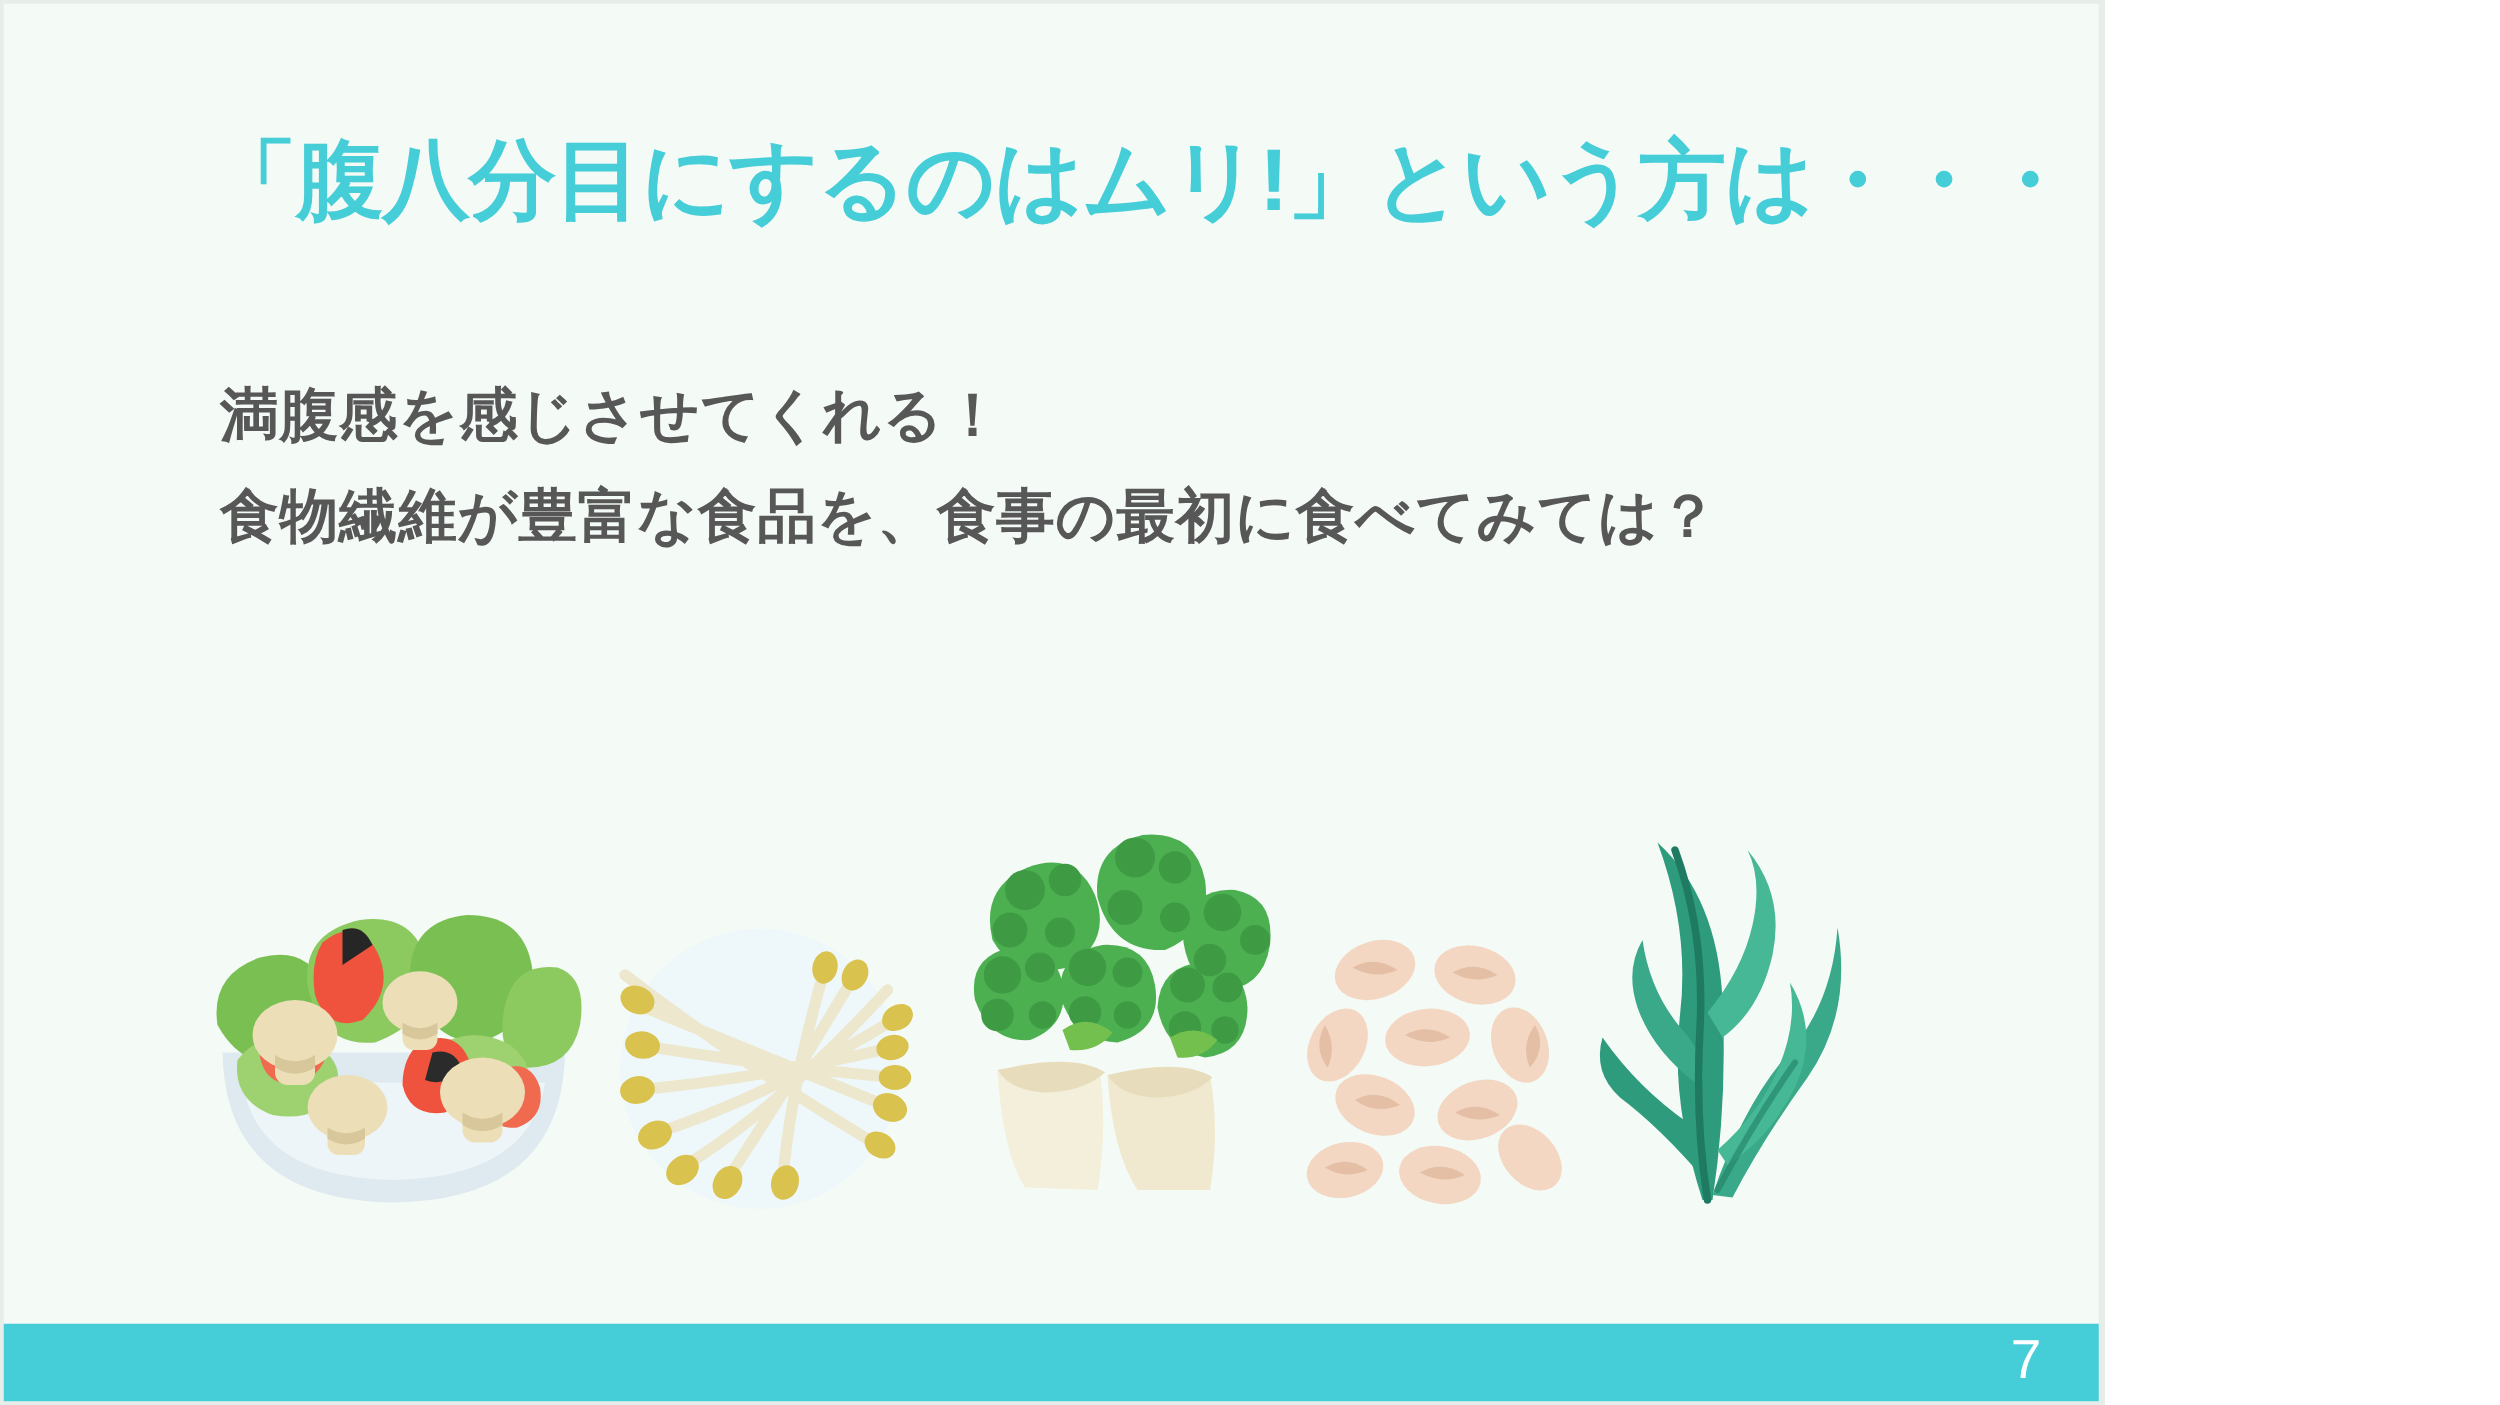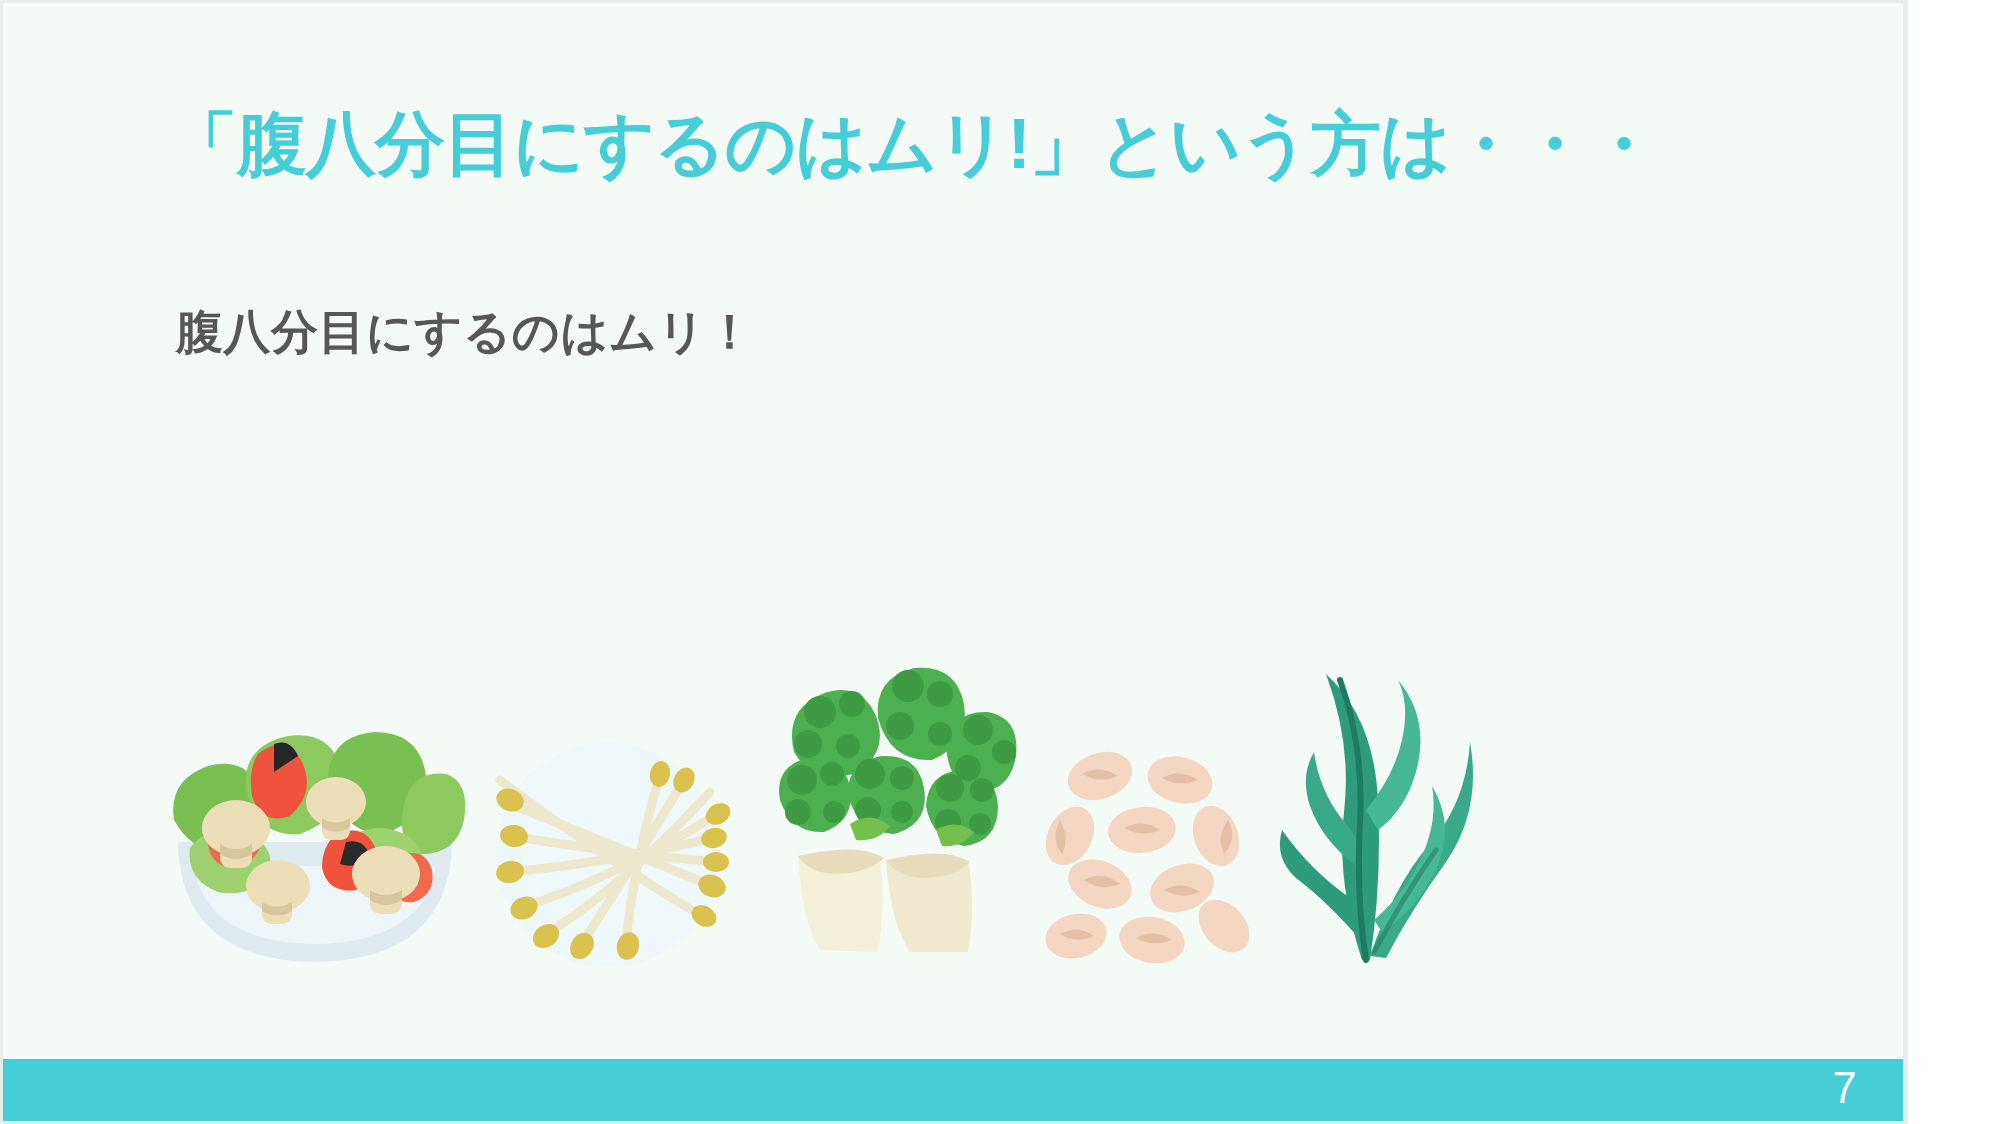--- a/index.html
+++ b/index.html
@@ -7,21 +7,21 @@
     margin: 0;
     padding: 0;
     background: #ffffff;
   }
   body {
     font-family: "Liberation Sans", "DejaVu Sans", sans-serif;
   }
 
   .slide {
     position: relative;
-    width: 1908px;
+    width: 1684px;
     height: 1124px;
     box-sizing: border-box;
     background: #f4faf5;
     overflow: hidden;
   }
 
   
   .slide-frame {
     position: absolute;
     inset: 0;
@@ -100,21 +100,22 @@
 </head>
 <body>
 
 <div class="slide">
 
   <div class="slide-frame"></div>
 
   <div class="title">「腹八分目にするのはムリ!」という方は・・・</div>
 
   <div class="body-copy">
-    <span class="line">腹八分目にするのはムリ！</span>
+    <span class="line">満腹感を感じさせてくれる！</span>
+    <span class="line">食物繊維が豊富な食品を、食事の最初に食べてみては？</span>
   </div>
 
   <div class="illustrations">
 
     <div class="illo illo-salad">
       <svg width="330" height="300" viewBox="0 0 330 300">
 
         <path d="M28 172 Q30 290 165 292 Q300 290 302 172 Z" fill="#dfeaf0"></path>
         <path d="M44 196 Q56 272 165 274 Q274 272 286 196 Z" fill="#eef5f8"></path>
 

